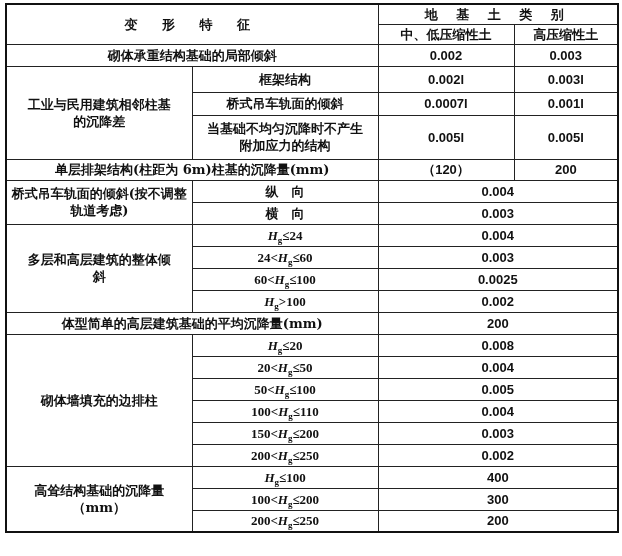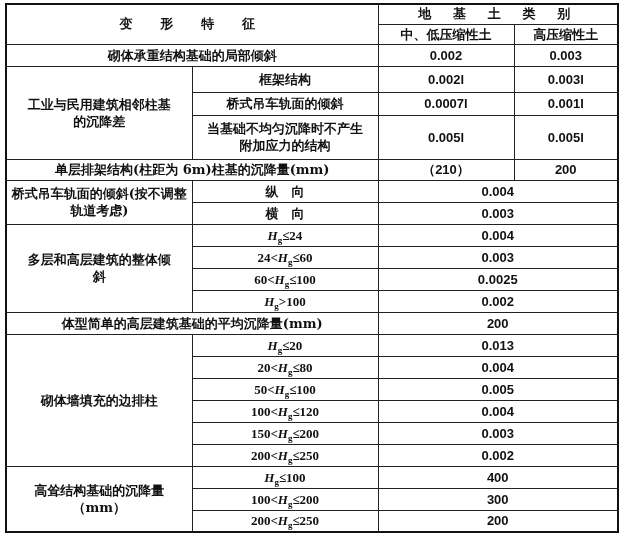--- a/index.html
+++ b/index.html
@@ -15,21 +15,21 @@
     padding: 0 2px; font-size: 13px; font-weight: bold; line-height: 17px;
     overflow: hidden; white-space: normal;
   }
   td.val { font-family: Liberation Sans, sans-serif; font-weight: bold; font-size: 14px; }
   td.cond { font-family: "Liberation Serif", serif; font-weight: normal; font-size: 14px; }
   .hdr-main { letter-spacing: 10px; font-size: 14px; }
   .hdr-group { letter-spacing: 7px; font-size: 14px; }
   .hdr-sub { font-size: 14px; }
   i.hg { font-style: italic; }
   sub { font-size: 9px; vertical-align: -3px; line-height: 0; }
-  .r-h1 { height: 20px; font-family: Liberation Mono, monospace; } .r-h2 { height: 20px; }
+  .r-h1 { height: 20px; } .r-h2 { height: 20px; }
   .r-23 { height: 22px; }
   .r-2line { height: 44px; }
 </style>
 </head>
 <body>
 
 <table class="deform">
   <colgroup>
     <col style="width:186px">
       <col style="width:186px">
@@ -65,21 +65,21 @@
       <td class="val">0.001l</td>
     </tr>
     <tr class="r-2line">
       <td style="padding:0 12px">当基础不均匀沉降时不产生附加应力的结构</td>
       <td class="val">0.005l</td>
       <td class="val">0.005l</td>
     </tr>
 
     <tr style="height:21px">
       <td colspan="2">单层排架结构(柱距为 6m)柱基的沉降量(mm)</td>
-      <td class="val">（210）</td>
+      <td class="val">（120）</td>
       <td class="val">200</td>
     </tr>
 
     <tr class="r-23">
       <td rowspan="2">桥式吊车轨面的倾斜(按不调整轨道考虑)</td>
       <td class="spaced-cond">纵　向</td>
       <td colspan="2" class="val">0.004</td>
     </tr>
     <tr class="r-23">
       <td>横　向</td>
@@ -105,32 +105,32 @@
     </tr>
 
     <tr class="r-23">
       <td colspan="2">体型简单的高层建筑基础的平均沉降量(mm)</td>
       <td colspan="2" class="val">200</td>
     </tr>
 
     <tr class="r-23">
       <td rowspan="6">砌体墙填充的边排柱</td>
       <td class="cond"><span></span><i class="hg">H</i><sub>g</sub><span>≤20</span></td>
-      <td colspan="2" class="val">0.013</td>
+      <td colspan="2" class="val">0.008</td>
     </tr>
     <tr class="r-23">
-      <td class="cond"><span>20&lt;</span><i class="hg">H</i><sub>g</sub><span>≤80</span></td>
+      <td class="cond"><span>20&lt;</span><i class="hg">H</i><sub>g</sub><span>≤50</span></td>
       <td colspan="2" class="val">0.004</td>
     </tr>
     <tr class="r-23">
       <td class="cond"><span>50&lt;</span><i class="hg">H</i><sub>g</sub><span>≤100</span></td>
       <td colspan="2" class="val">0.005</td>
     </tr>
     <tr class="r-23">
-      <td class="cond"><span>100&lt;</span><i class="hg">H</i><sub>g</sub><span>≤120</span></td>
+      <td class="cond"><span>100&lt;</span><i class="hg">H</i><sub>g</sub><span>≤110</span></td>
       <td colspan="2" class="val">0.004</td>
     </tr>
     <tr class="r-23">
       <td class="cond"><span>150&lt;</span><i class="hg">H</i><sub>g</sub><span>≤200</span></td>
       <td colspan="2" class="val">0.003</td>
     </tr>
     <tr class="r-23">
       <td class="cond"><span>200&lt;</span><i class="hg">H</i><sub>g</sub><span>≤250</span></td>
       <td colspan="2" class="val">0.002</td>
     </tr>

